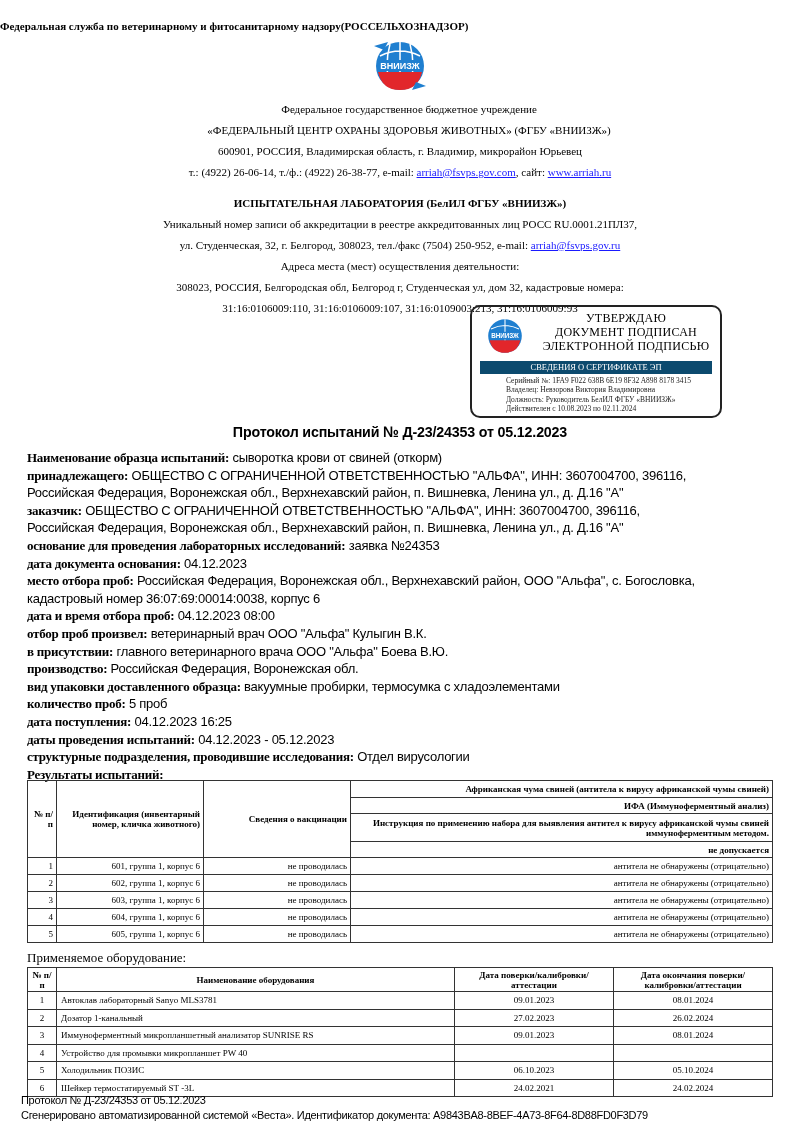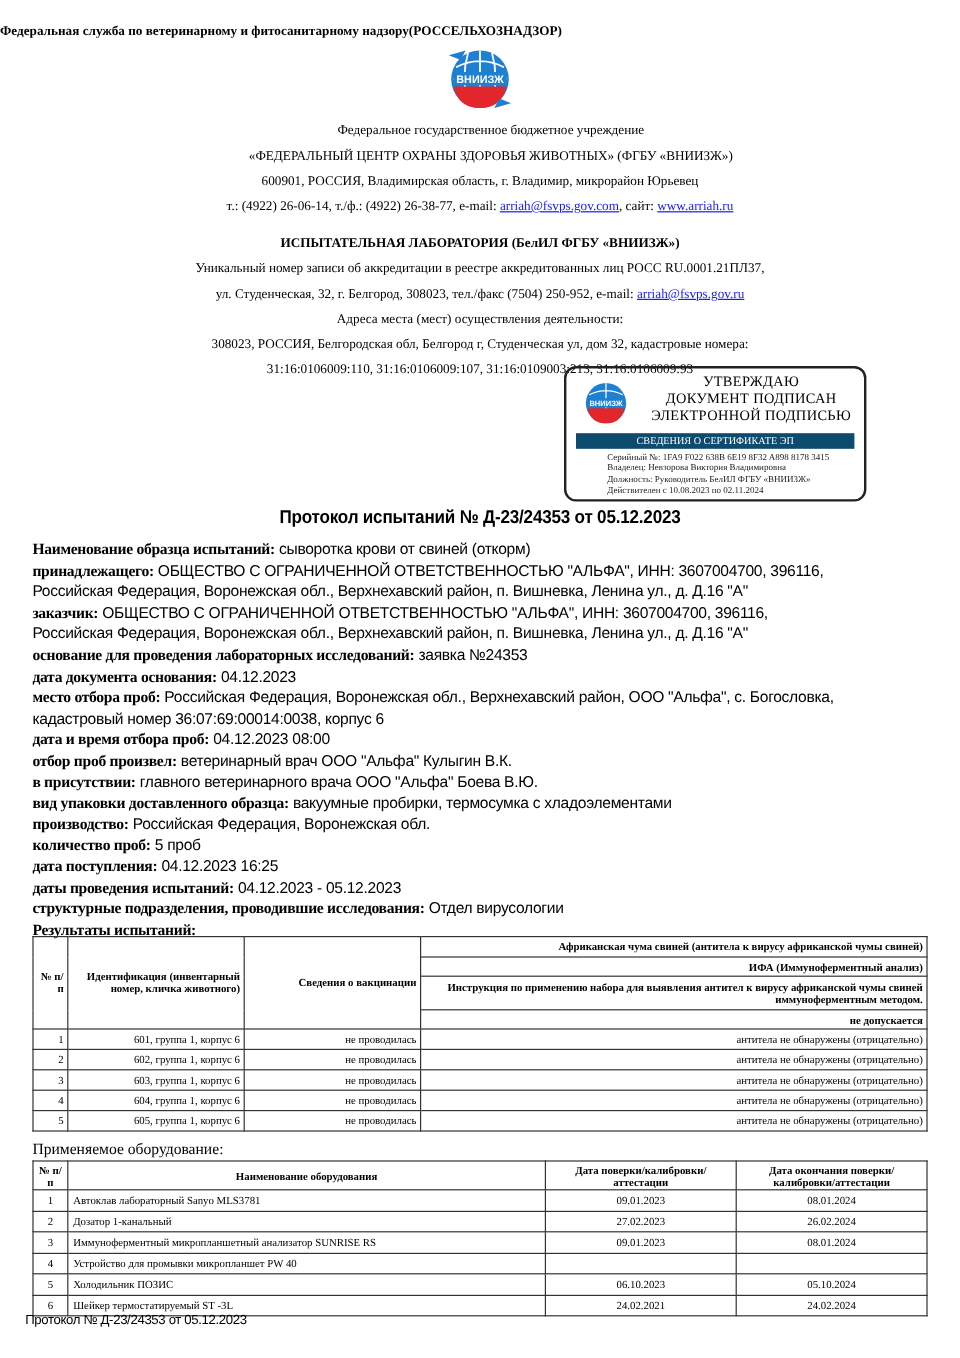--- a/index.html
+++ b/index.html
@@ -92,22 +92,22 @@
     <div class="row">Российская Федерация, Воронежская обл., Верхнехавский район, п. Вишневка, Ленина ул., д. Д.16 "А"</div>
     <div class="row"><b>заказчик:</b><span> ОБЩЕСТВО С ОГРАНИЧЕННОЙ ОТВЕТСТВЕННОСТЬЮ "АЛЬФА", ИНН: 3607004700, 396116,</span></div>
     <div class="row">Российская Федерация, Воронежская обл., Верхнехавский район, п. Вишневка, Ленина ул., д. Д.16 "А"</div>
     <div class="row"><b>основание для проведения лабораторных исследований:</b><span> заявка №24353</span></div>
     <div class="row"><b>дата документа основания:</b><span> 04.12.2023</span></div>
     <div class="row"><b>место отбора проб:</b><span> Российская Федерация, Воронежская обл., Верхнехавский район, ООО "Альфа", с. Богословка,</span></div>
     <div class="row">кадастровый номер 36:07:69:00014:0038, корпус 6</div>
     <div class="row"><b>дата и время отбора проб:</b><span> 04.12.2023 08:00</span></div>
     <div class="row"><b>отбор проб произвел:</b><span> ветеринарный врач ООО "Альфа" Кулыгин В.К.</span></div>
     <div class="row"><b>в присутствии:</b><span> главного ветеринарного врача ООО "Альфа" Боева В.Ю.</span></div>
+    <div class="row"><b>производство:</b><span> Российская Федерация, Воронежская обл.</span></div>
     <div class="row"><b>вид упаковки доставленного образца:</b><span> вакуумные пробирки, термосумка с хладоэлементами</span></div>
-    <div class="row"><b>производство:</b><span> Российская Федерация, Воронежская обл.</span></div>
     <div class="row"><b>количество проб:</b><span> 5 проб</span></div>
     <div class="row"><b>дата поступления:</b><span> 04.12.2023 16:25</span></div>
     <div class="row"><b>даты проведения испытаний:</b><span> 04.12.2023 - 05.12.2023</span></div>
     <div class="row"><b>структурные подразделения, проводившие исследования:</b><span> Отдел вирусологии</span></div>
     <div class="row"><b>Результаты испытаний:</b><span></span></div>
   </div>
 
 <table class="res">
   <tbody>
       <tr style="height:17px">
@@ -205,13 +205,14 @@
         <td class="n">6</td>
         <td>Шейкер термостатируемый ST -3L</td>
         <td class="d">24.02.2021</td>
         <td class="d">24.02.2024</td>
       </tr>
     </tbody>
 </table>
 
 <div class="foot">
   <div>Протокол № Д-23/24353 от 05.12.2023</div>
+  <div>Сгенерировано автоматизированной системой «Веста». Идентификатор документа: A9843BA8-8BEF-4A73-8F64-8D88FD0F3D79</div>
 </div>
 
 </body></html>

